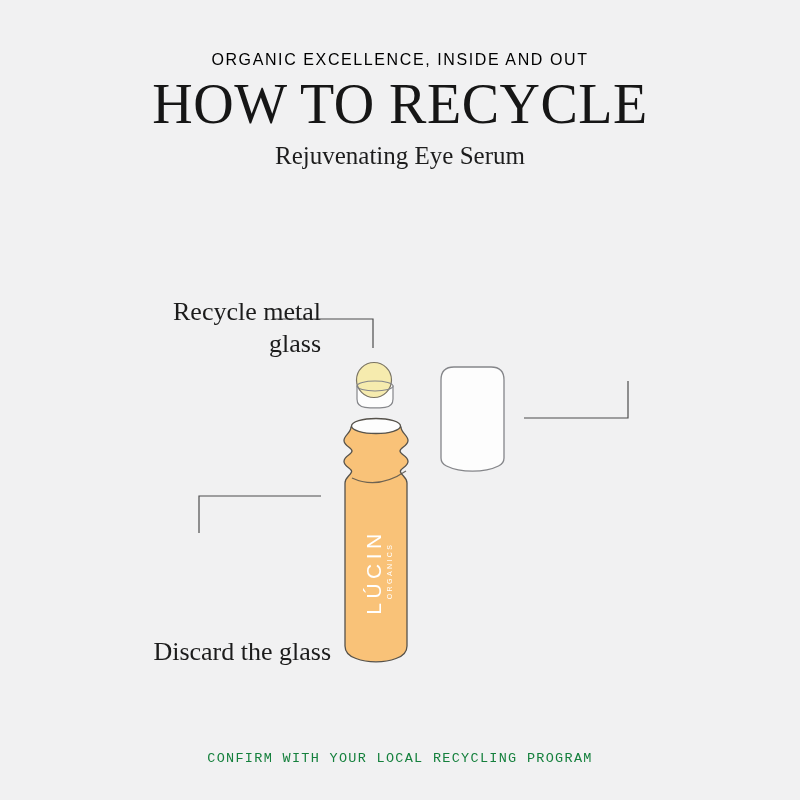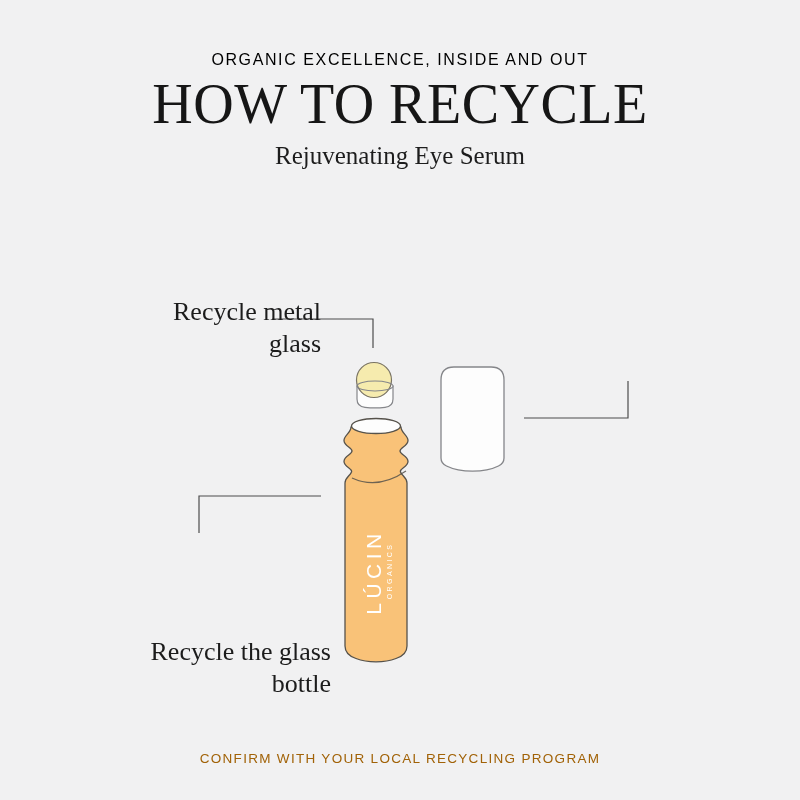--- a/index.html
+++ b/index.html
@@ -32,24 +32,24 @@
     letter-spacing:0.5px;
     color:#161616;
   }
   .subtitle{
     top:142px;
     font-size:25px;
     color:#1d1d1d;
   }
   .footer-note{
     top:751px;
-    font-family:Liberation Sans, sans-serif;
+    font-family:Liberation Mono, monospace;
     font-size:13.5px;
     letter-spacing:1.3px;
-    color:#a16207;
+    color:#15803d;
   }
   .diagram-label{
     position:absolute;
     font-size:26px;
     line-height:32px;
     text-align:right;
     color:#1c1c1c;
   }
   .label-roller{left:41px;top:296px;width:280px;}
   .label-cap{left:475px;top:331px;width:300px;}
@@ -134,19 +134,18 @@
   </svg>
 
   <div class="diagram-label label-roller">
     <span style="display:block">Recycle metal</span>
     <span style="display:block">glass</span>
   </div>
 
 
 
   <div class="diagram-label label-glass">
-    <span style="display:block">Recycle the glass</span>
-    <span style="display:block">bottle</span>
+    <span style="display:block">Discard the glass</span>
   </div>
 
   <div class="centered footer-note">CONFIRM WITH YOUR LOCAL RECYCLING PROGRAM</div>
 
 </div>
 
 </body></html>

